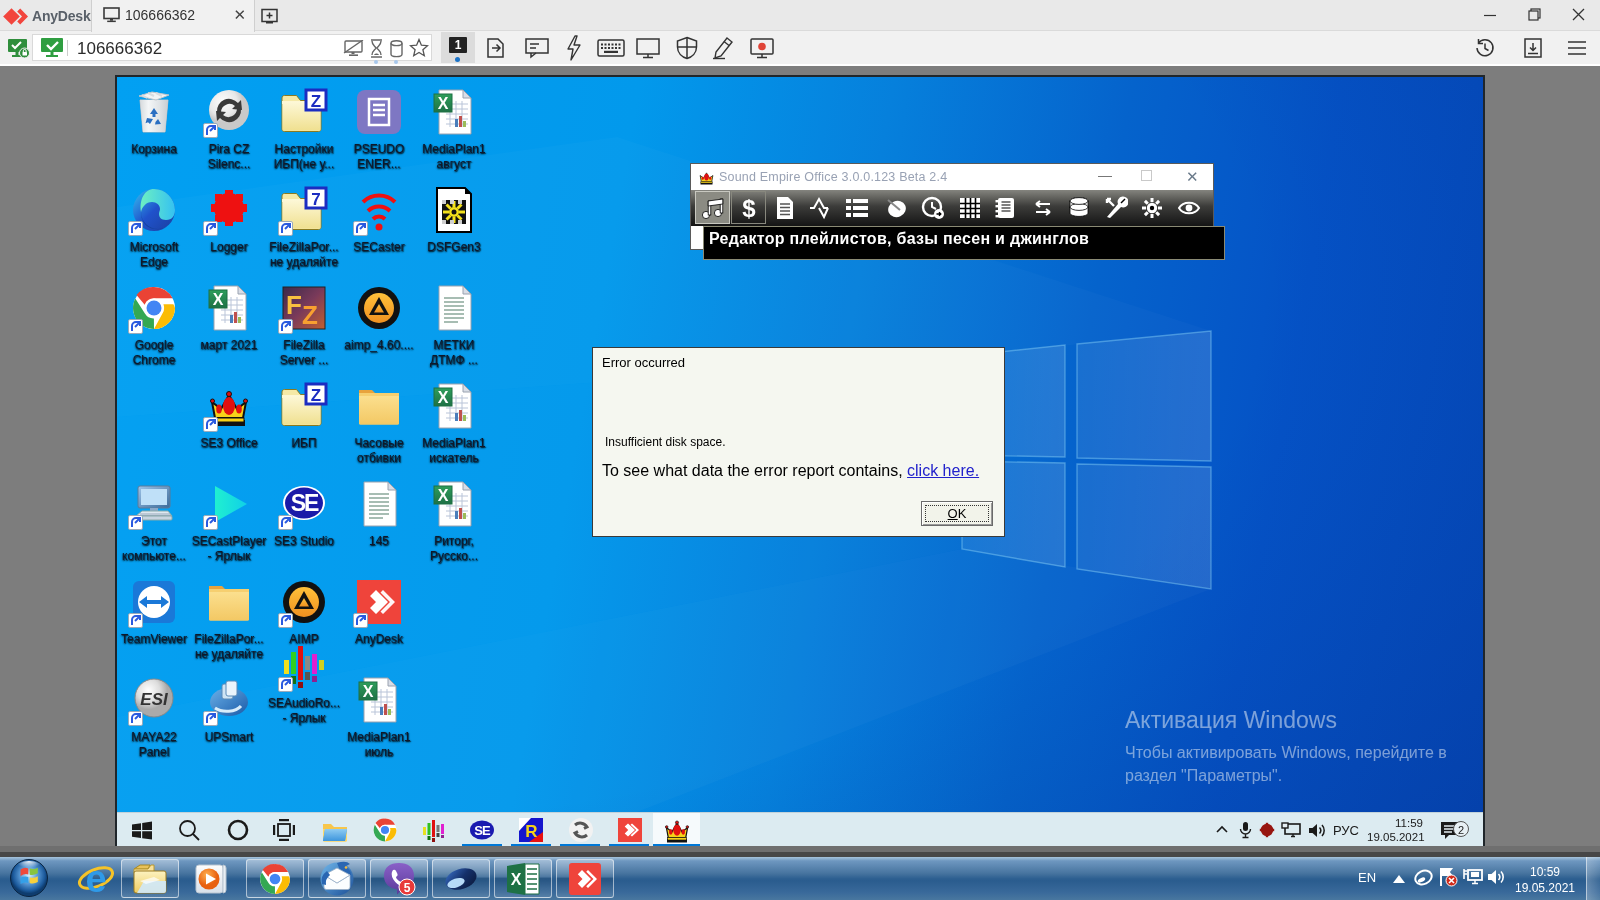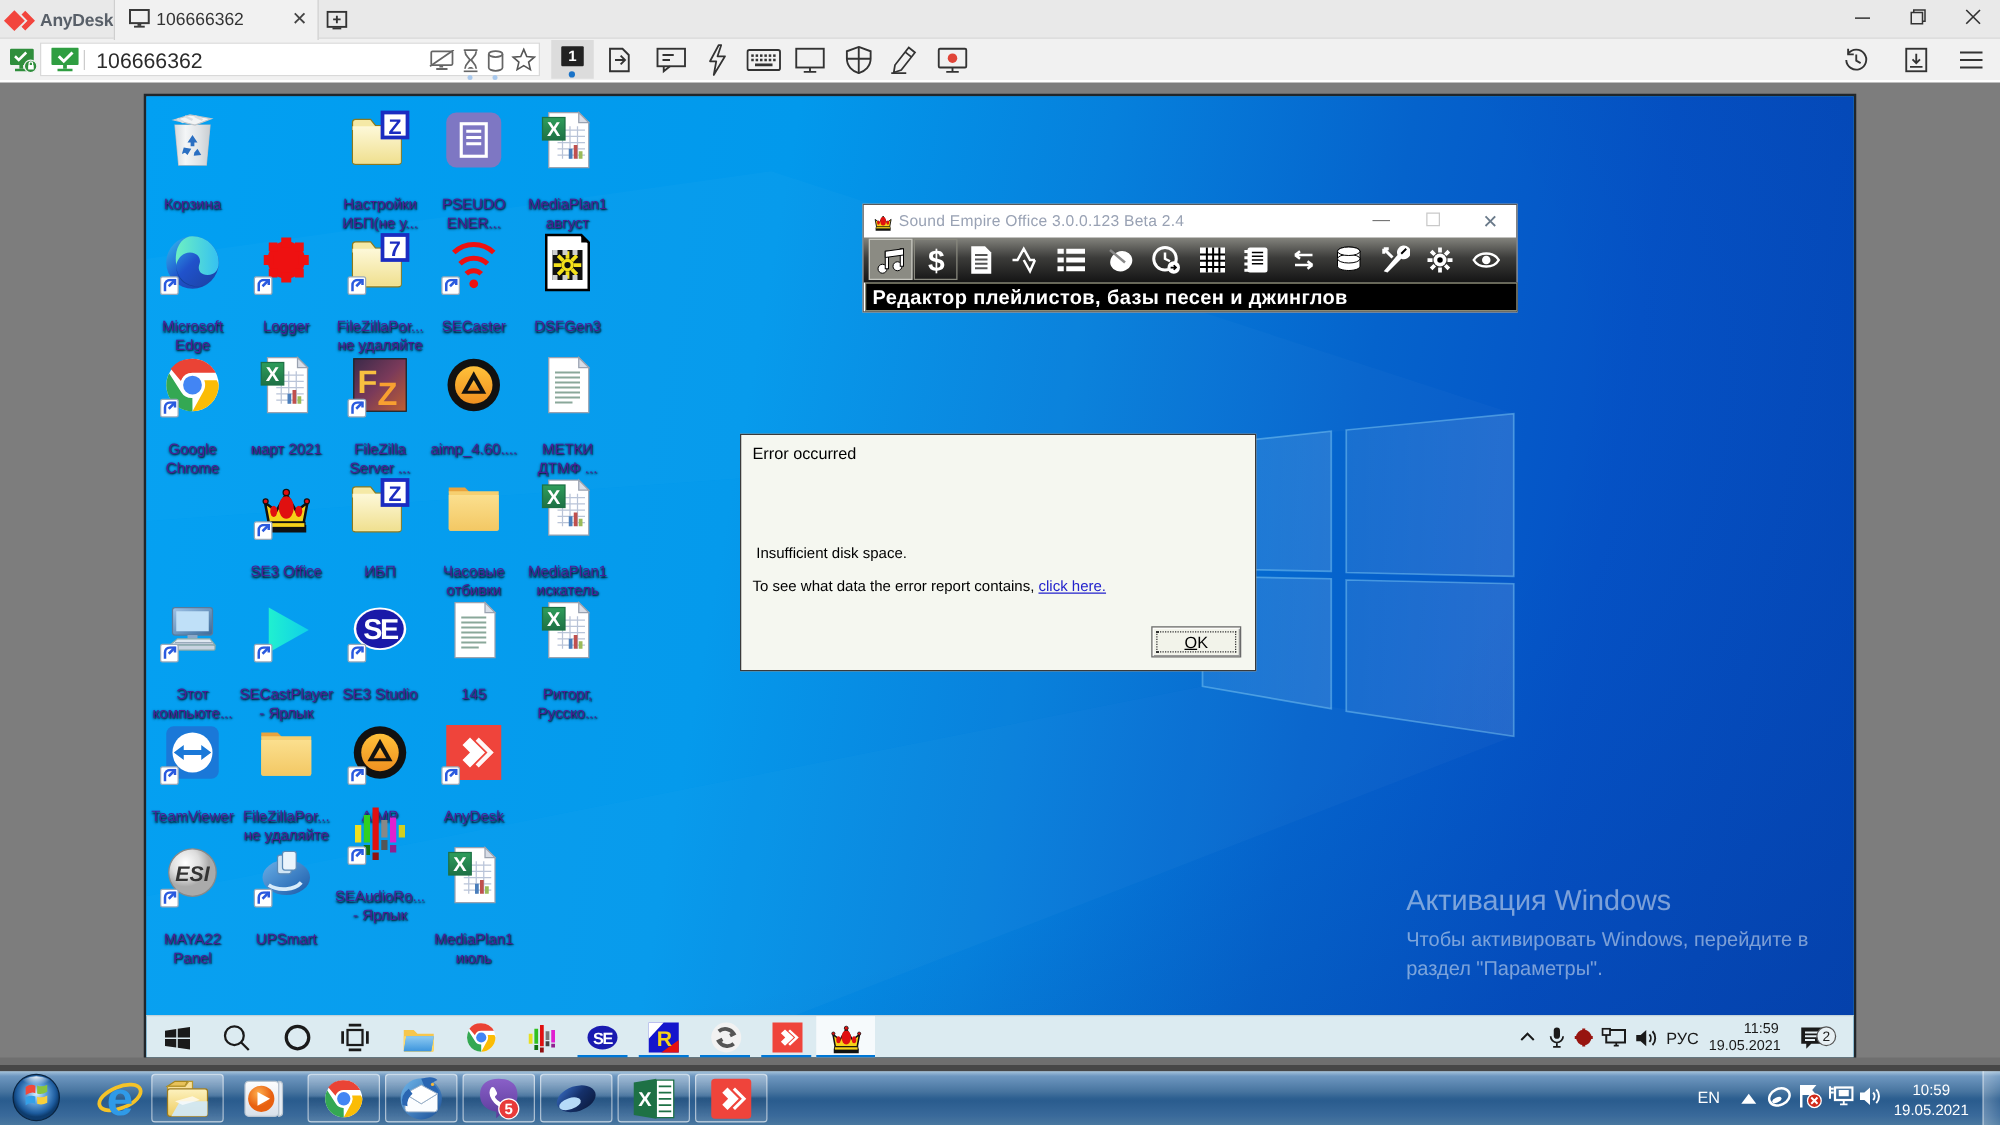--- a/index.html
+++ b/index.html
@@ -25,35 +25,35 @@
 #wline{position:absolute;left:0;top:64px;width:1600px;height:2px;background:#fff}
 
 #desk{position:absolute;left:117px;top:77px;width:1366px;height:769px;outline:2px solid #20262b;background:#0299ec;overflow:hidden}
 
 #tb10{position:absolute;left:0;top:735px;width:1366px;height:34px;background:#dcebf1;border-top:1px solid #c2d2da}
 .tbi{position:absolute;top:0;height:34px;display:flex;align-items:center;justify-content:center}
 .ul10{position:absolute;top:31px;height:3px;background:#0078d7}
 
 .dico{position:absolute;width:86px;text-align:center}
 .dico .ic{position:relative;width:48px;height:48px;margin:0 auto}
-.dico .tx{margin-top:20px;font-size:12px;line-height:15px;color:#4c1d95;text-shadow:0 1px 2px rgba(0,0,0,.85),1px 1px 1px rgba(0,0,0,.5)}
+.dico .tx{margin-top:6px;font-size:12px;line-height:15px;color:#0f172a;text-shadow:0 1px 2px rgba(0,0,0,.85),1px 1px 1px rgba(0,0,0,.5)}
 .sc{position:absolute;left:-2px;bottom:-2px;width:15px;height:15px;background:#fff;border:1px solid #9ab;border-radius:2px}
 .sc svg{position:absolute;left:1px;top:1px}
 
 #sewin{position:absolute;left:573px;top:86px;width:524px;height:87px;border:1px solid #5a5a5a;background:#fff}
 #sewin .tt{position:absolute;left:28px;top:6px;font-size:12.5px;color:#99a2b4;letter-spacing:.2px}
 #seicons{position:absolute;left:0;top:26px;width:522px;height:36px;background:linear-gradient(#84847e,#3c3c3a 45%,#141414)}
-#sestrip{position:absolute;left:1px;top:62px;width:522px;height:23px;background:#000;border:1px solid #8a8a74}
+#sestrip{position:absolute;left:12px;top:62px;width:522px;height:34px;background:#000;border:1px solid #8a8a74}
 #sestrip span{position:absolute;left:5px;top:3px;font-size:16px;font-weight:bold;color:#fff;letter-spacing:.3px}
 #dlg{position:absolute;left:475px;top:270px;width:413px;height:190px;background:#f5f7f0;border:1px solid #3a3a3a}
 #dlg .cap{position:absolute;left:9px;top:7px;font-size:13px;color:#000}
 #dlg .ibox{position:absolute;left:3px;top:25px;width:405px;height:48px;border:2px solid #1a1a1a;background:#f5f7f0}
 #dlg .bold{position:absolute;left:7px;top:7px;width:348px;font-size:12px;font-weight:bold;color:#000;line-height:15.5px}
 #dlg .msg1{position:absolute;left:12px;top:87px;font-size:12px;color:#000}
-#dlg .msg2{position:absolute;left:9px;top:114px;font-size:12px;color:#000}
+#dlg .msg2{position:absolute;left:9px;top:114px;font-size:16px;color:#000}
 #dlg .lnk{color:#2222cc;text-decoration:underline}
 #okbtn{position:absolute;left:328px;top:153px;width:72px;height:25px;background:#f2f3ea;border:1px solid #6a6a6a;box-shadow:inset 1px 1px 0 #fff,inset -1px -1px 0 #999}
 #okbtn .in{position:absolute;left:3px;top:3px;right:3px;bottom:3px;border:1px dotted #333;text-align:center;font-size:13px;line-height:16px}
 
 #act{position:absolute;left:1008px;top:630px;color:rgba(222,232,242,.55)}
 #act .h{font-size:23px}
 #act .s{font-size:16px;line-height:23px;margin-top:7px}
 
 #gstrip{position:absolute;left:0;top:846px;width:1600px;height:11px;background:linear-gradient(#6f6f6f 0 55%,#474747 55% 100%)}
 #tb7{position:absolute;left:0;top:857px;width:1600px;height:43px;background:linear-gradient(#a6c4dc 0%,#6e97c0 9%,#47749f 38%,#2e6091 50%,#2a5c8e 55%,#39699a 82%,#49779f 100%)}
@@ -260,20 +260,40 @@
 <path d="M9 8 L22 4 L39 7 L26 12 Z" fill="#f2f4f5" stroke="#c2c6ca"></path>
 <path d="M12 7 l5 3 M18 5 l6 3 M26 5 l6 3" stroke="#d8dcdf" stroke-width="2"></path>
 <g fill="#2a6fc2">
             <path d="M20 26 l4-6 l4 6 h-2.5 v3 h-3 v-3 Z"></path>
             <path d="M17 30 l6 1 l-3 5 l-2-1.8 l-2.5 1 Z"></path>
             <path d="M28 31 l3 5 l-6 .5 l.5-2.5 Z"></path>
           </g>
         </svg></div>
       <div class="tx">Корзина</div>
     </div>
+<div class="dico" style="left:69px;top:11px">
+      <div class="ic"><svg width="48" height="48" viewBox="0 0 48 48">
+          <circle cx="24" cy="22" r="20" fill="url(#10pg)"></circle>
+          <defs>
+            <radialGradient id="10pg" cx=".35" cy=".3">
+              <stop offset="0" stop-color="#fdfdfd"></stop>
+              <stop offset=".7" stop-color="#e8e8e8"></stop>
+              <stop offset="1" stop-color="#c9c9c9"></stop>
+            </radialGradient>
+          </defs>
+<path d="M12 24 a12 12 0 0 1 21-9 l3-3 l1 10 l-10-1 l3-3 a8.5 8.5 0 0 0 -14 6 z" fill="#3a3a3a"></path>
+<path d="M36 21 a12 12 0 0 1 -21 9 l-3 3 l-1-10 l10 1 l-3 3 a8.5 8.5 0 0 0 14-6 z" fill="#3a3a3a"></path>
+        </svg><div class="sc">
+          <svg width="12" height="12" viewBox="0 0 12 12">
+            <path d="M2 10 V5 a4 4 0 0 1 4-4 l0 0 M6 1 h4 v4" fill="none" stroke="#2a5adf" stroke-width="2"></path>
+            <path d="M10 1 L5 6" stroke="#2a5adf" stroke-width="2"></path>
+          </svg>
+        </div></div>
+      <div class="tx">Pira CZ<br>Silenc...</div>
+    </div>
 <div class="dico" style="left:144px;top:11px">
       <div class="ic"><svg width="48" height="48" viewBox="0 0 48 48">
           <path d="M2 10 c0-1.5 1-2.5 2.5-2.5 h12 l4 5 h18 c1.5 0 2.5 1 2.5 2.5 v26 c0 1.5-1 2.5-2.5 2.5 h-34 c-1.5 0-2.5-1-2.5-2.5 Z" fill="#f5e9a6" stroke="#8a7a20"></path>
 <path d="M2 16 h39 v-3 h-39 z" fill="#fdf6d0"></path>
 <rect x="2.5" y="13.5" width="38" height="29" fill="url(#20fg)"></rect>
 <defs>
             <linearGradient id="20fg" x1="0" y1="0" x2="0" y2="1">
               <stop offset="0" stop-color="#fdf8d8"></stop>
               <stop offset="1" stop-color="#f0e090"></stop>
             </linearGradient>

